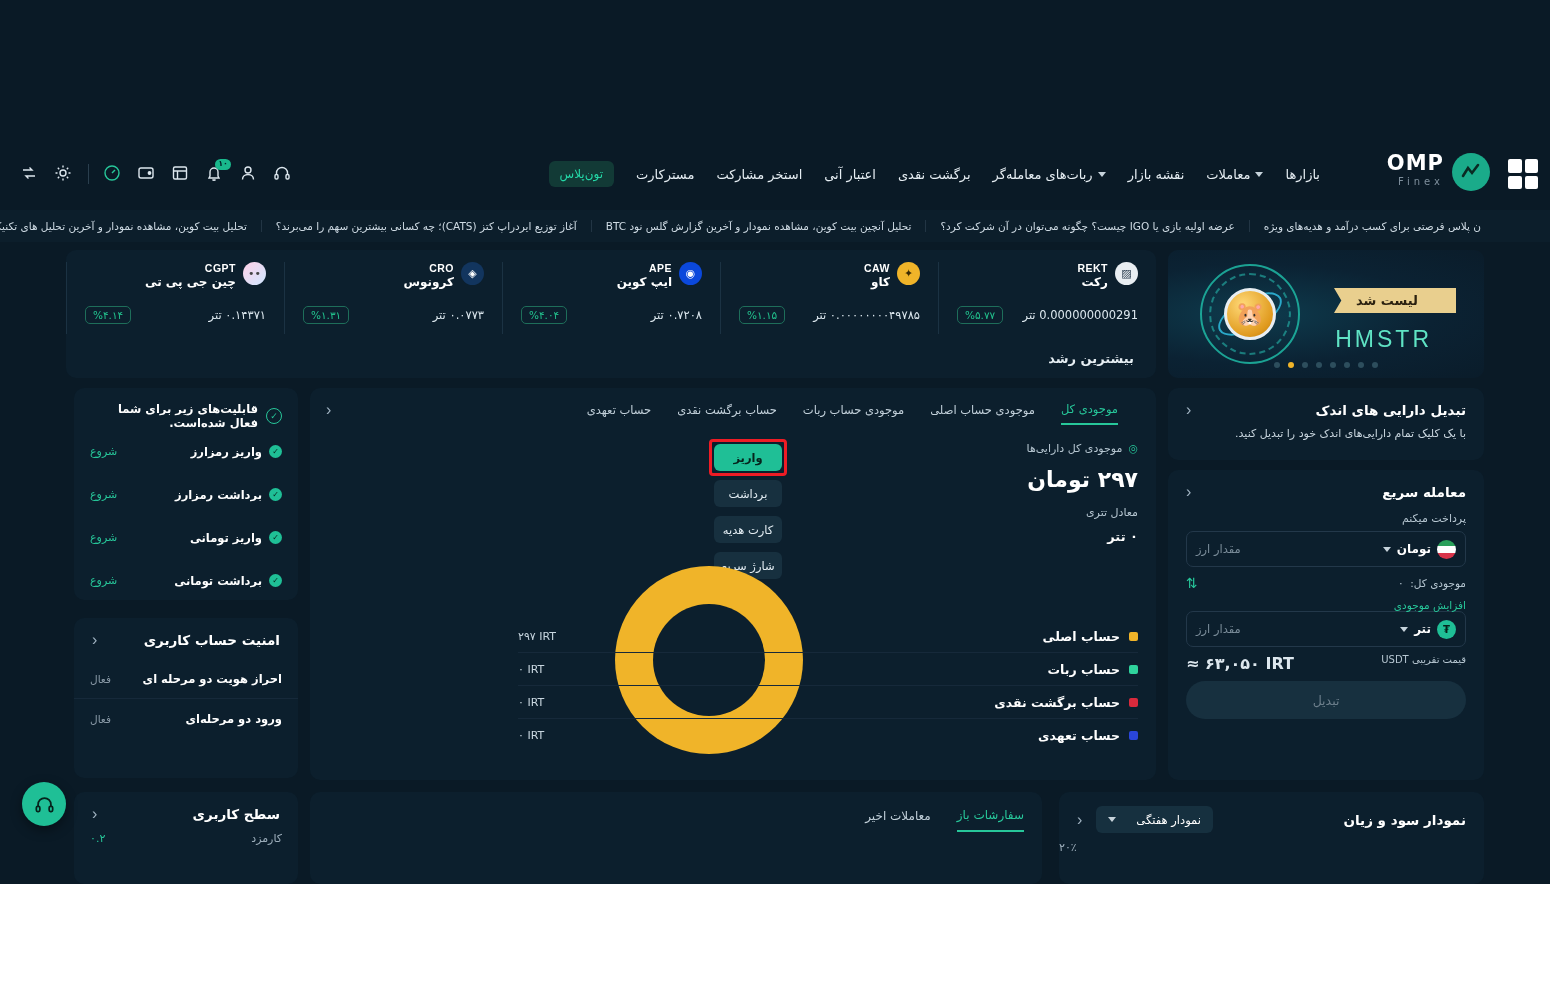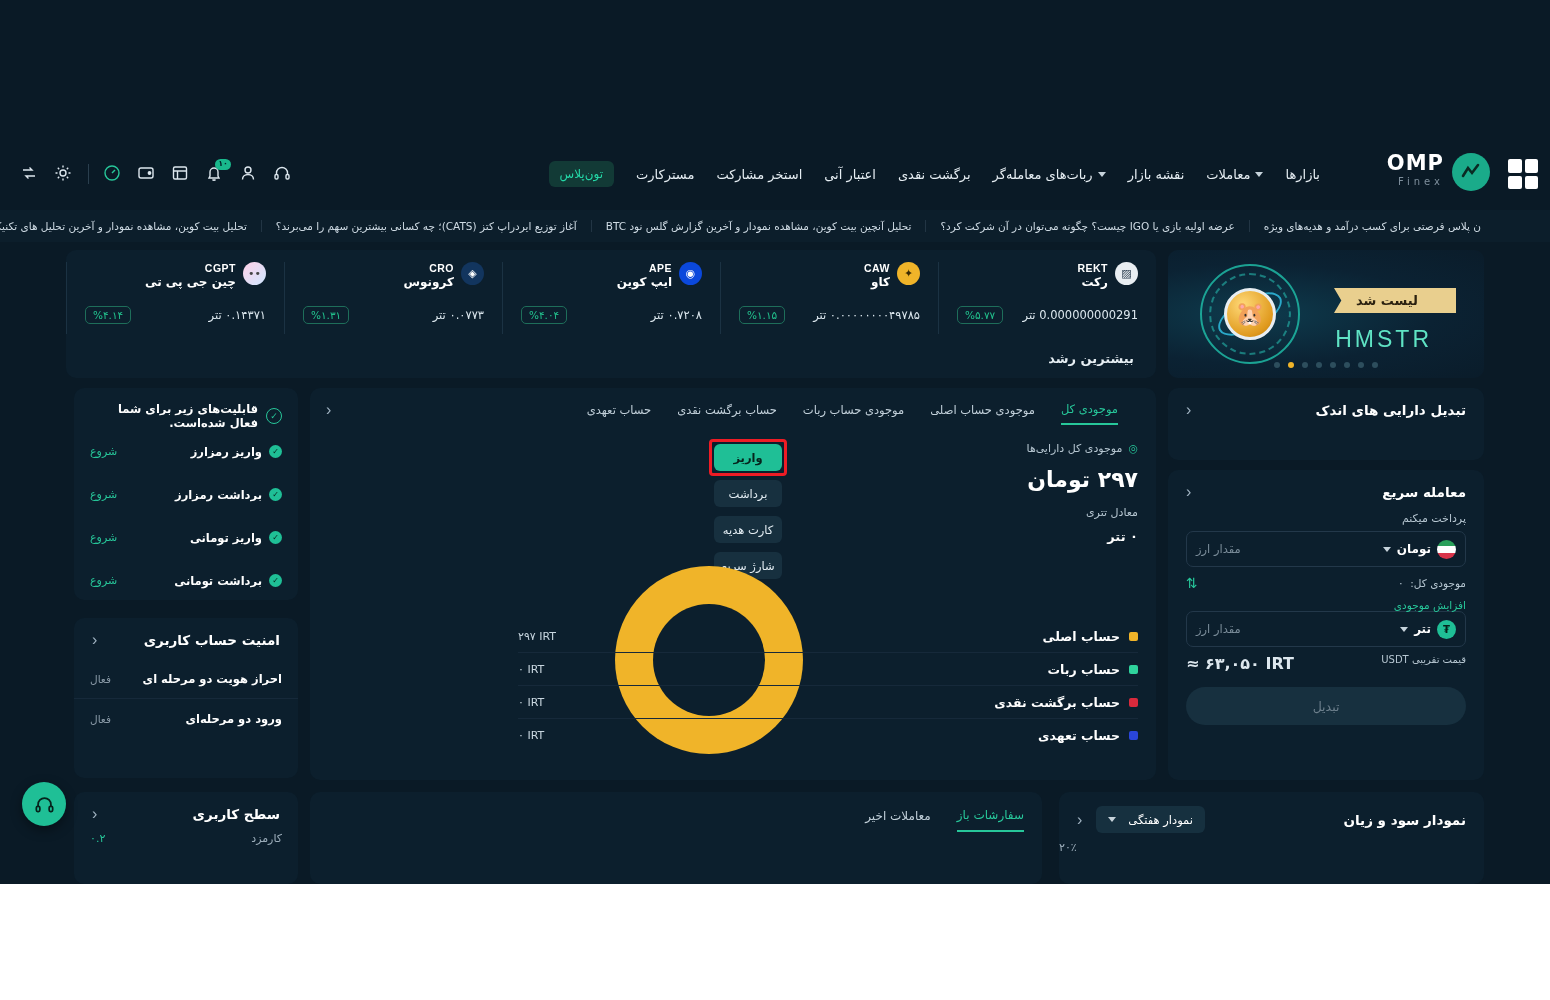--- a/index.html
+++ b/index.html
@@ -217,21 +217,21 @@
     direction: rtl; display: flex; align-items: center; justify-content: space-between;
     padding: 8px 18px 0 18px;
   }
   .muted { font-size: 10.5px; color: #b6c6d1; }
   .link-green { font-size: 10.5px; color: #27c79a; cursor: pointer; }
   .swap-ico { color: #27c79a; font-size: 14px; cursor: pointer; }
   .approx { direction: rtl; display:flex; justify-content: space-between; padding: 7px 18px 0 18px; }
   .approx .l { font-size: 10px; color: #b6c6d1; }
   .approx .r { font-size: 16px; color: #dde7ee; direction: ltr; font-weight: bold; }
   .btn-convert {
-    margin: 14px 18px 0 18px; height: 38px; border-radius: 19px;
+    margin: 8px 18px 0 18px; height: 38px; border-radius: 19px;
     background: #17303f; color: #6d7f8c; font-size: 12.5px;
     display: flex; align-items: center; justify-content: center; cursor: pointer;
   }
 
   
   #p-wallet { right: 394px; top: 388px; width: 846px; height: 392px; }
   .wtabs {
     direction: rtl; display: flex; align-items: center; gap: 26px;
     padding: 14px 20px 0 0; position: absolute; right: 18px; top: 0;
   }
@@ -313,21 +313,21 @@
   }
   .sec-row:last-child { border-bottom: none; }
   .sec-name { font-size: 11.5px; font-weight: bold; color: #ffffff; }
   .sec-state { font-size: 10.5px; color: #8a9aa7; }
 
   
   #p-pnl { right: 66px; top: 792px; width: 425px; height: 92px; }
   #p-orders { right: 508px; top: 792px; width: 732px; height: 92px; }
   #p-level { right: 1252px; top: 792px; width: 224px; height: 92px; }
   .drop-pill {
-    display: flex; align-items: center; gap: 12px; direction: rtl;
+    display: flex; align-items: center; gap: 20px; direction: rtl;
     background: #16303f; border-radius: 6px; height: 27px; padding: 0 12px;
     font-size: 11.5px; color: #ffffff; cursor: pointer;
   }
   .otabs { direction: rtl; display: flex; align-items: center; gap: 26px; padding: 16px 18px 0 0; }
   .otab { font-size: 12px; color: #c2d0da; cursor: pointer; padding-bottom: 8px; }
   .otab.active { color: #27c79a; border-bottom: 2px solid #27c79a; }
   .pnl-pct { direction: rtl; text-align: left; padding: 8px 0 0 0; font-size: 11px; color: #9fb0bd; }
   .lvl-row { direction: rtl; display:flex; justify-content: space-between; padding: 10px 16px 0 16px; }
   .lvl-l { font-size: 11px; color: #9fb0bd; }
   .lvl-r { font-size: 11px; color: #27c79a; }
@@ -547,20 +547,21 @@
         </div>
       </div>
       <div class="grow-label">بیشترین رشد</div>
     </div>
 
     <div class="panel" id="p-convert">
       <div class="panel-hd">
         <span class="panel-title">تبدیل دارایی های اندک</span>
         <span class="chev">‹</span>
       </div>
+      <div class="conv-sub">با یک کلیک تمام دارایی‌های اندک خود را تبدیل کنید.</div>
     </div>
 
     <div class="panel" id="p-quick">
       <div class="panel-hd">
         <span class="panel-title">معامله سریع</span>
         <span class="chev">‹</span>
       </div>
       <div class="field-label">پرداخت میکنم</div>
       <div class="field">
         <span class="field-cur">

